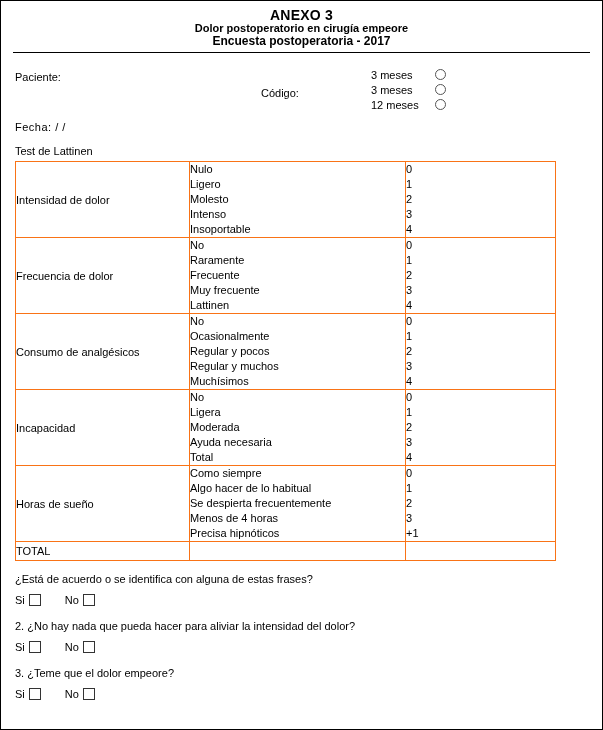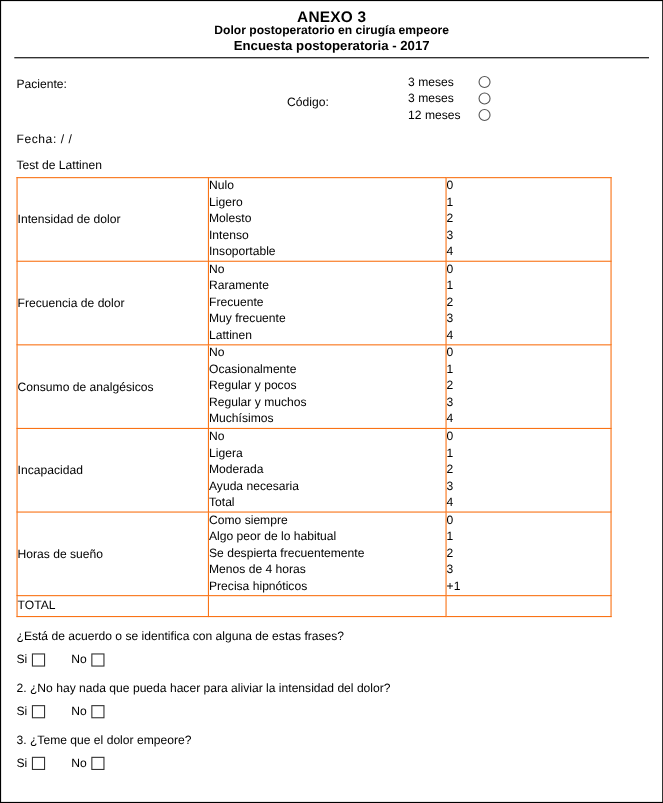--- a/index.html
+++ b/index.html
@@ -259,21 +259,21 @@
             <div class="rowline">1</div>
             <div class="rowline">2</div>
             <div class="rowline">3</div>
             <div class="rowline">4</div>
           </td>
         </tr>
         <tr>
           <td class="cat">Horas de sueño</td>
           <td class="items">
             <div class="rowline">Como siempre</div>
-            <div class="rowline">Algo peor de lo habitual</div>
+            <div class="rowline">Algo hacer de lo habitual</div>
             <div class="rowline">Se despierta frecuentemente</div>
             <div class="rowline">Menos de 4 horas</div>
             <div class="rowline">Precisa hipnóticos</div>
           </td>
           <td class="scores">
             <div class="rowline">0</div>
             <div class="rowline">1</div>
             <div class="rowline">2</div>
             <div class="rowline">3</div>
             <div class="rowline">+1</div>

